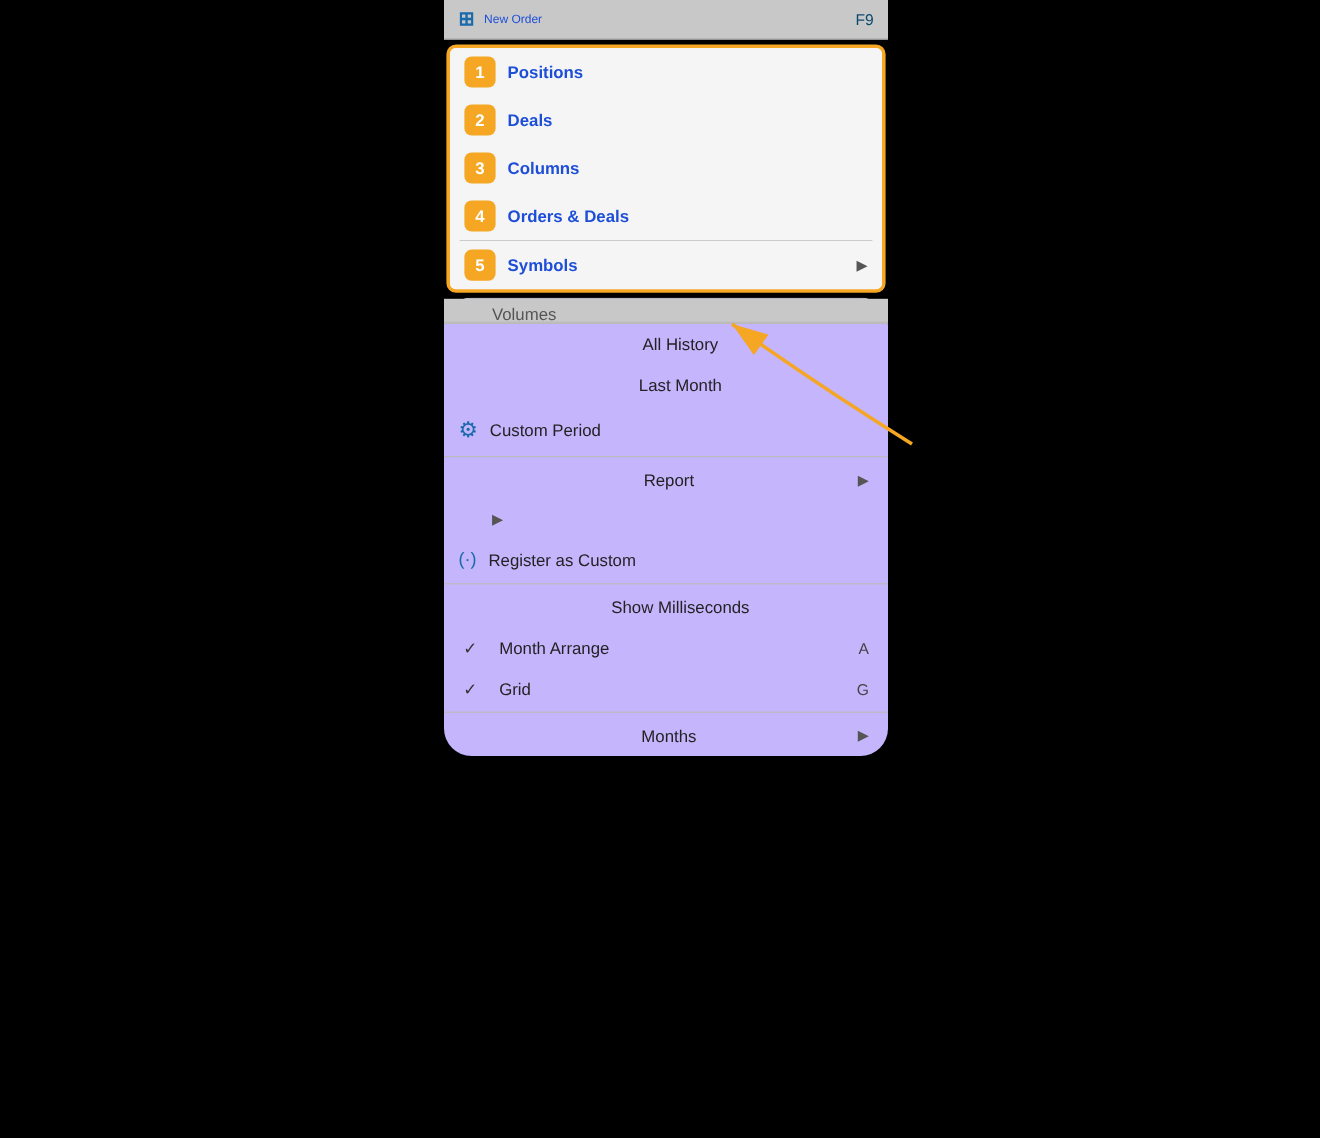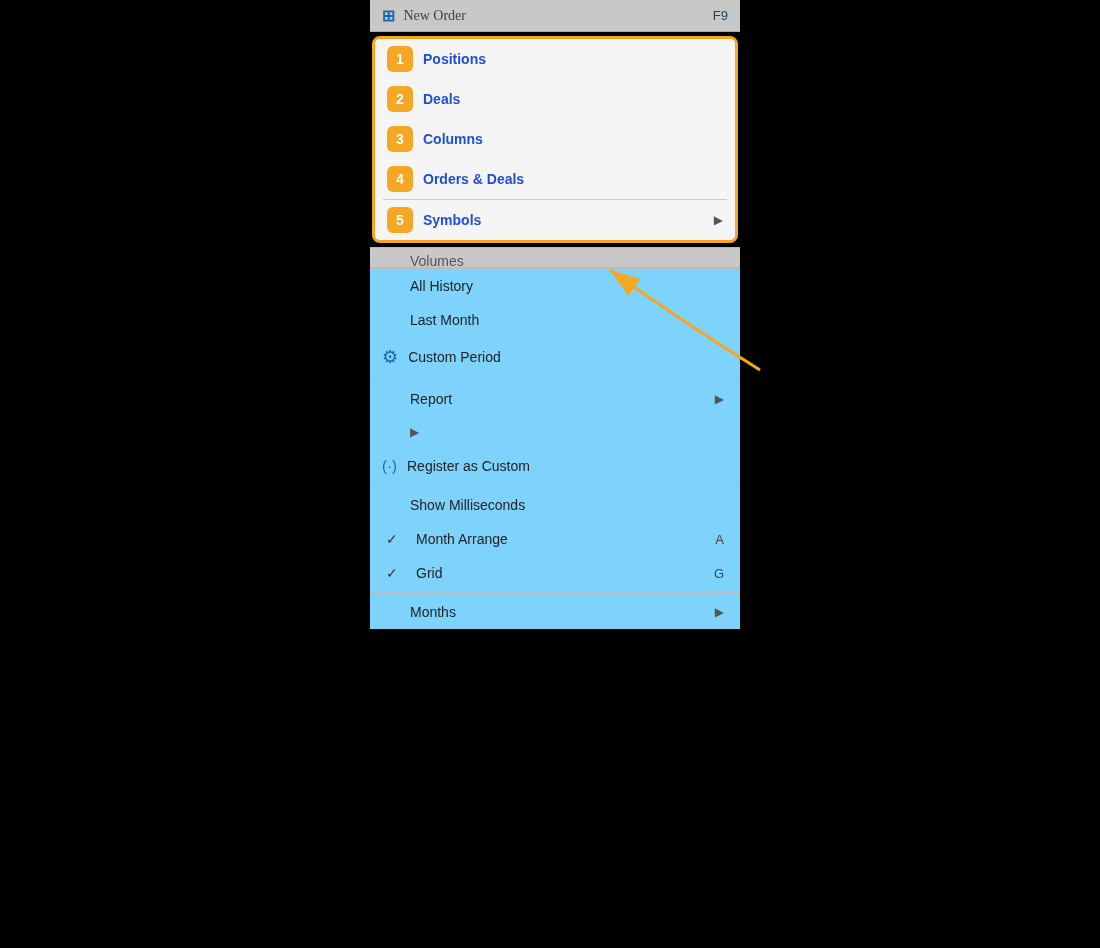--- a/index.html
+++ b/index.html
@@ -32,23 +32,22 @@
     }
 
     .new-order-icon {
       color: #1a6aab;
       font-size: 16px;
       font-weight: bold;
     }
 
     .new-order-label {
       flex: 1;
-      font-size: 14px;
-      color: #404040;
-      font-family: Liberation Serif, serif;
+      font-size: 10px;
+      color: #1d4ed8;
     }
 
     .new-order-shortcut {
       font-size: 13px;
       color: #0c4a6e;
     }
 
     
     .submenu-highlight {
       border: 3px solid #f5a623;
@@ -88,36 +87,38 @@
       font-weight: bold;
     }
 
     .submenu-arrow {
       font-size: 12px;
       color: #555;
     }
 
     
     .context-menu {
-      background: #7dd3fc;
+      background: #c4b5fd;
       border-top: 1px solid #bbb;
+      border-radius: 23px;
     }
 
     .ctx-item {
       display: flex;
       align-items: center;
       padding: 9px 16px;
       gap: 10px;
       cursor: pointer;
       font-size: 14px;
       color: #222;
     }
 
     .ctx-item.indented {
       padding-left: 40px;
+      text-align: center;
     }
 
     .ctx-item.with-icon {
       padding-left: 12px;
     }
 
     .ctx-item .ctx-label {
       flex: 1;
     }
 

